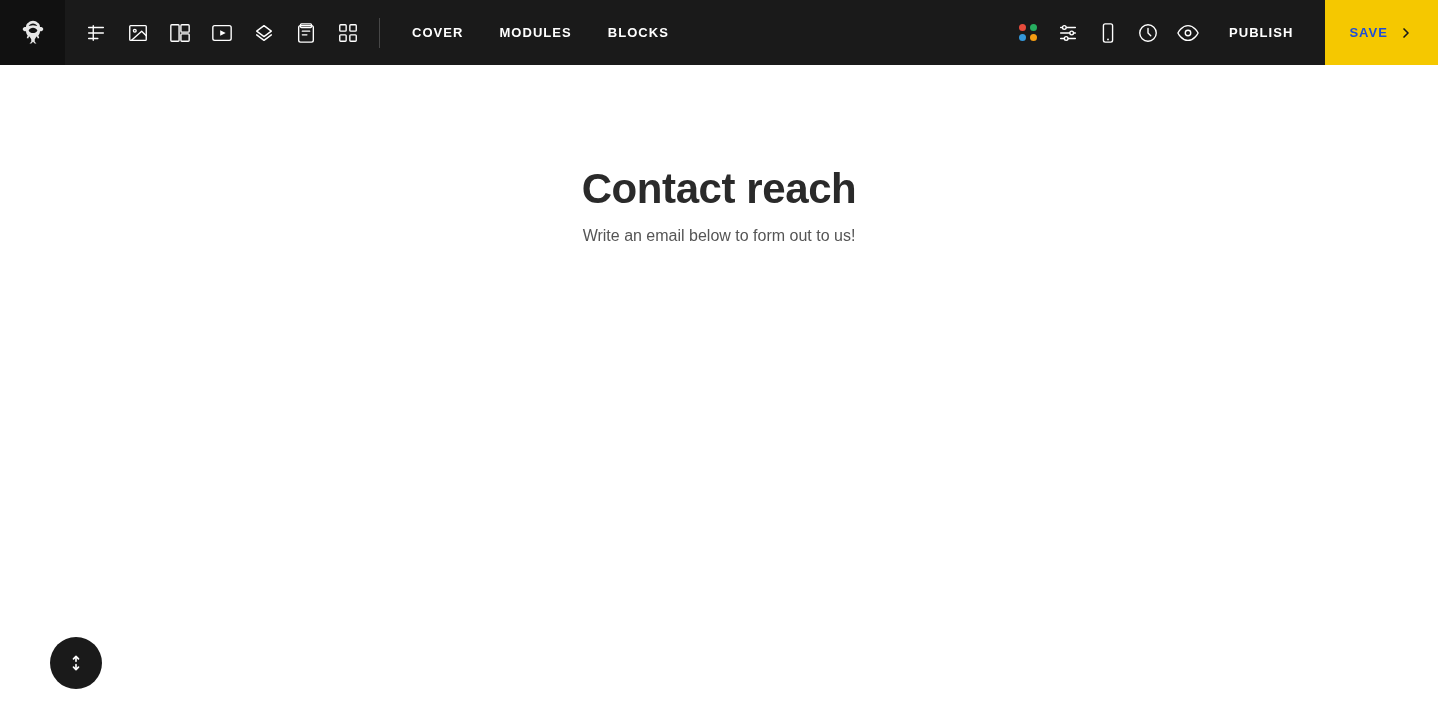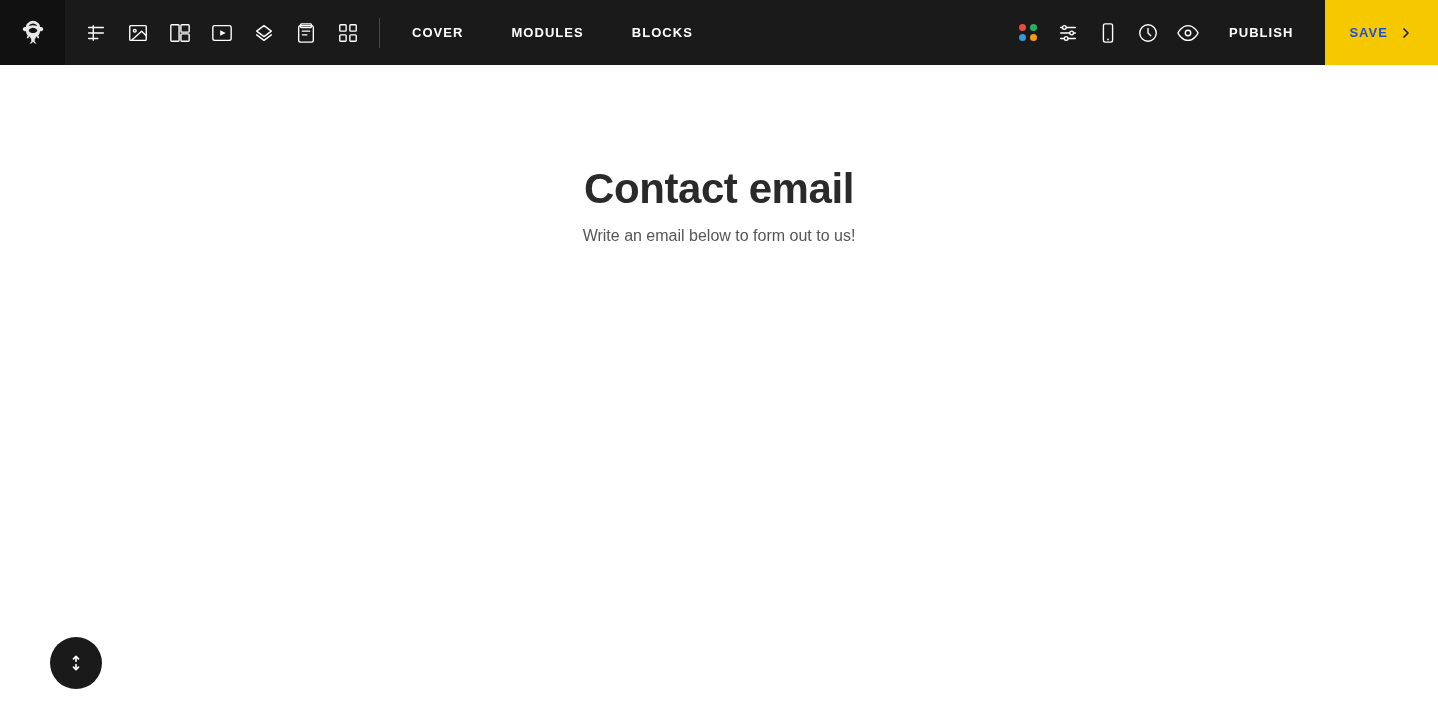--- a/index.html
+++ b/index.html
@@ -43,21 +43,21 @@
       cursor: pointer;
       border-radius: 4px;
       color: #fff;
       font-size: 18px;
       transition: background 0.15s;
     }
 
     .toolbar-nav {
       display: flex;
       align-items: center;
-      gap: 16px;
+      gap: 4px;
       padding: 0 16px;
       flex-shrink: 0;
     }
 
     .nav-item {
       color: #fff;
       font-size: 13px;
       font-weight: 600;
       letter-spacing: 0.08em;
       padding: 8px 16px;
@@ -313,21 +313,21 @@
     <span>SAVE</span>
     <svg viewBox="0 0 24 24" width="16" height="16" fill="none" stroke="#1a1a1a" stroke-width="2.5">
       <path d="M9 18l6-6-6-6" stroke-linecap="round" stroke-linejoin="round"></path>
     </svg>
   </div>
 
 </div>
 
 <div class="main-content">
 
-  <h1 class="contact-title">Contact email</h1>
+  <h1 class="contact-title">Contact reach</h1>
   <p class="contact-subtitle">Write an email below to form out to us!</p>
 
   <div class="scroll-btn">
     <svg viewBox="0 0 24 24" width="20" height="20" fill="none" stroke="white" stroke-width="2">
       <path d="M12 5v5M12 14v5" stroke-linecap="round"></path>
       <path d="M9 7l3-3 3 3" stroke-linecap="round" stroke-linejoin="round"></path>
       <path d="M9 17l3 3 3-3" stroke-linecap="round" stroke-linejoin="round"></path>
     </svg>
   </div>
 

